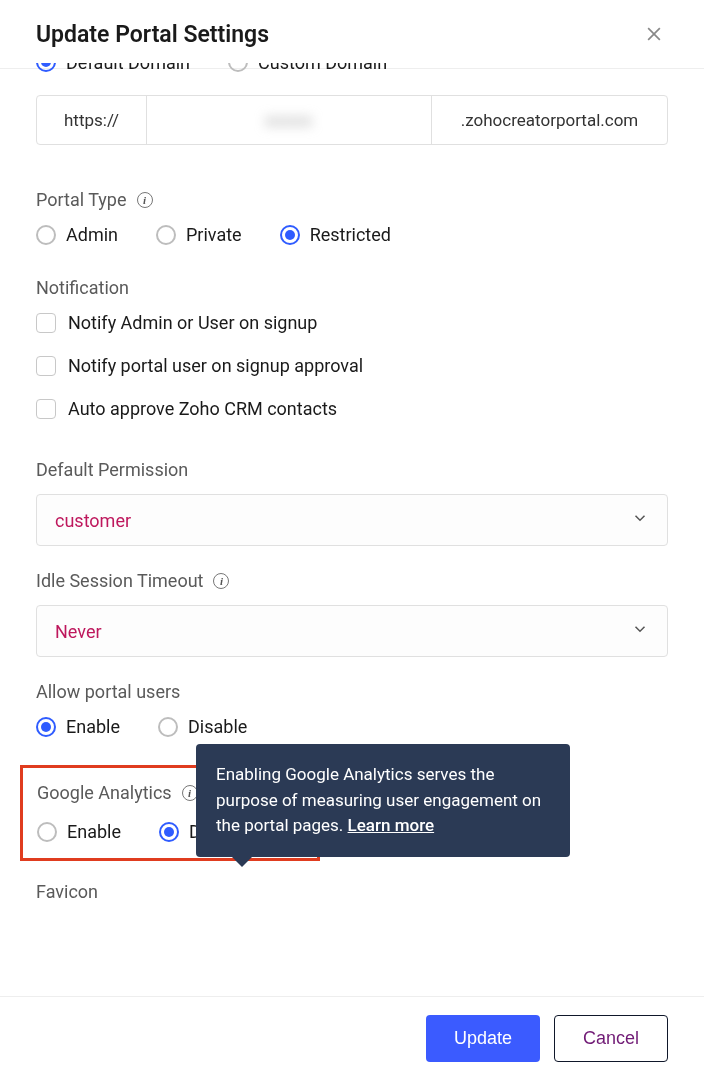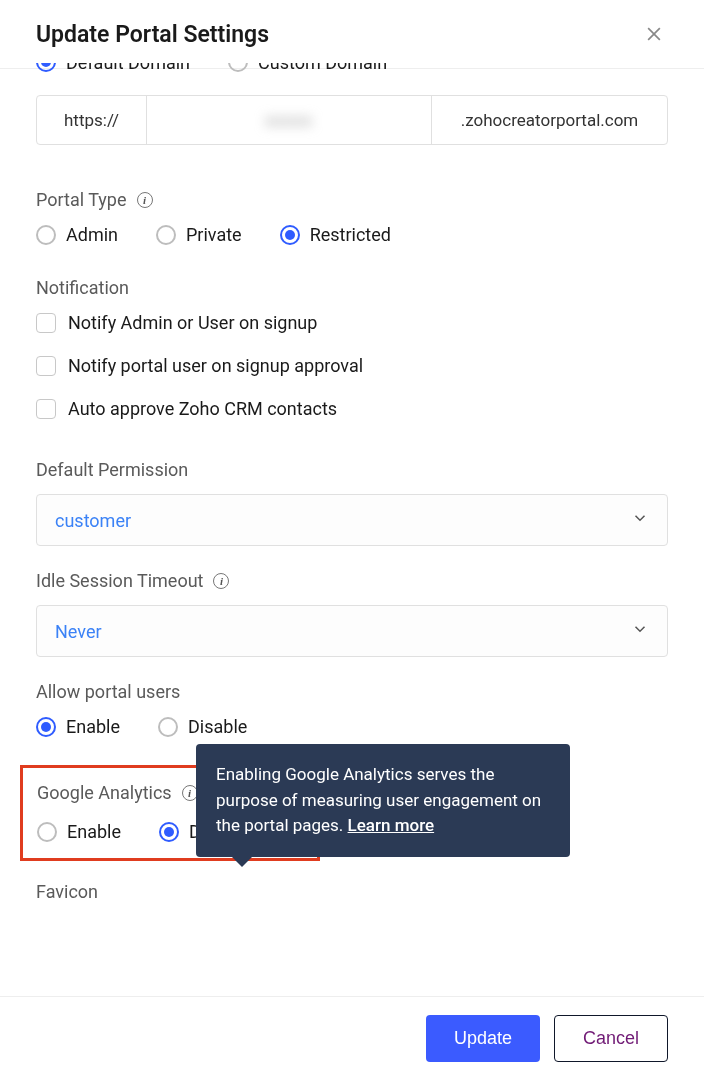--- a/index.html
+++ b/index.html
@@ -82,21 +82,21 @@
 
   .checkbox-row { display: flex; align-items: center; gap: 12px; margin-bottom: 22px; }
   .checkbox-row .box {
     width: 20px; height: 20px; border: 1.5px solid #c8c8c8; border-radius: 4px;
     flex-shrink: 0;
   }
   .checkbox-row .lbl { font-size: 18px; color: #1a1a1a; }
 
   .select {
     border: 1px solid #e0e0e0; border-radius: 4px;
-    padding: 14px 18px; font-size: 18px; color: #3b82f6;
+    padding: 14px 18px; font-size: 18px; color: #be185d;
     display: flex; justify-content: space-between; align-items: center;
     margin-bottom: 24px; background: #fdfdfd;
   }
   .select .chev svg { width: 18px; height: 18px; stroke: #555; stroke-width: 2; fill: none; }
 
   .highlight-box {
     border: 3px solid #e03c1f;
     padding: 10px 14px 10px 14px;
     margin-left: -16px;
     width: 300px;

